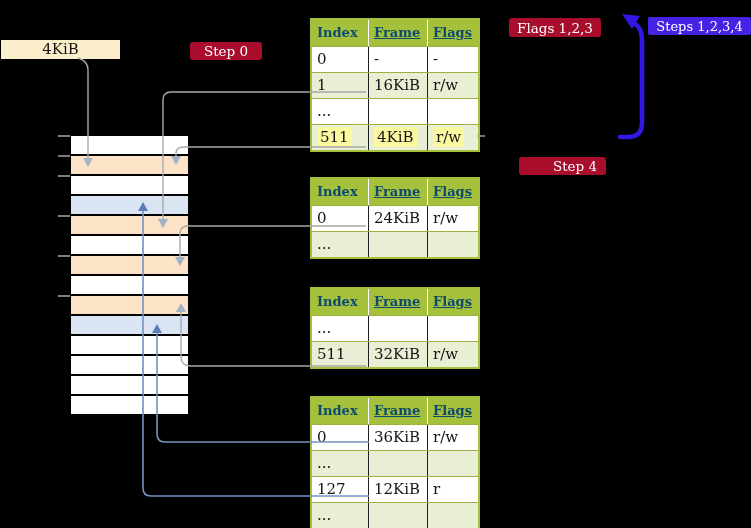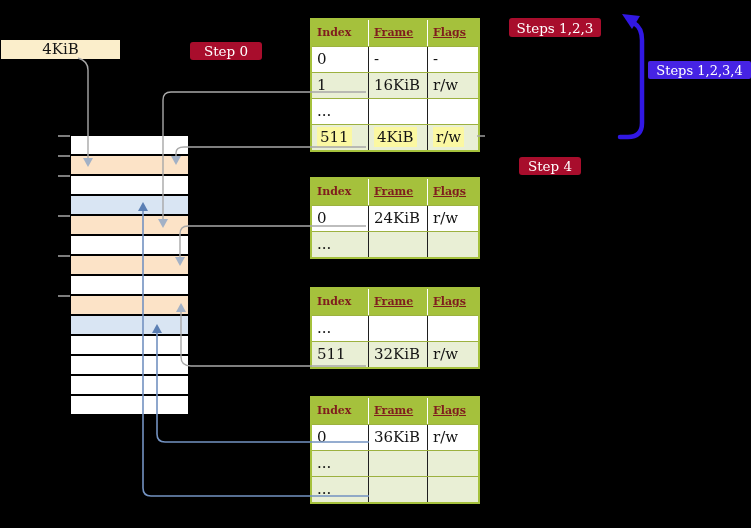--- a/index.html
+++ b/index.html
@@ -13,55 +13,55 @@
     background:#fbeecb;color:#141414;font-size:15px;line-height:19px;text-align:center;
   }
   .badge{
     position:absolute;display:flex;align-items:center;justify-content:center;
     color:#fff;font-size:13.5px;white-space:nowrap;
   }
   .badge.red{background:#a80d2c;border-radius:3px;}
   .badge.blue{background:#4623e4;border-radius:2px;}
   .b-step0{left:190px;top:42px;width:72px;height:18px;}
   .b-steps123{left:509px;top:18px;width:92px;height:19px;}
-  .b-steps1234{left:648px;top:17px;width:103px;height:18px;font-size:13px;margin-top:44px;}
-  .b-step4{left:519px;top:157px;width:62px;height:18px;}
+  .b-steps1234{left:648px;top:17px;width:103px;height:18px;font-size:13px;}
+  .b-step4{left:519px;top:157px;width:62px;height:18px;padding-left:25px;}
   
   .memcol{position:absolute;left:71px;top:136px;width:117px;}
   .mem-row{height:18px;border-bottom:2px solid #000;background:#ffffff;}
   .mem-row.peach{background:#fce3c7;}
   .mem-row.blue{background:#d9e5f3;}
   .tick{position:absolute;left:58px;width:12px;height:2px;background:#7d7d7d;}
   
   .ptable{position:absolute;left:310px;width:170px;border:2px solid #a5c13c;background:#fff;box-sizing:border-box;}
   .prow{display:flex;}
   .prow.body{border-top:1px solid #9cb13f;background:#fff;}
   .prow.body.shade{background:#e9efd5;}
   .pcell{
     box-sizing:border-box;height:25px;line-height:24px;padding-left:5px;
     font-size:15px;color:#141414;overflow:hidden;white-space:nowrap;
   }
-  .phead .pcell{height:26px;line-height:26px;background:#a5c13c;color:#7f1d1d;font-weight:bold;font-size:11px;}
+  .phead .pcell{height:26px;line-height:26px;background:#a5c13c;color:#0c4a6e;font-weight:bold;font-size:13px;}
   .c-index{width:56px;}
   .c-frame{width:59px;border-left:1px solid #1f1f1f;}
   .c-flags{width:51px;border-left:1px solid #1f1f1f;}
   .phead .c-frame,.phead .c-flags{border-left:1px solid #ffffff;text-decoration:underline;}
   .hl{background:#fbf8a2;padding:0 3px;display:inline-block;line-height:20px;}
   
   svg.overlay{position:absolute;left:0;top:0;pointer-events:none;}
 </style>
 </head>
 <body>
 
 <div class="stage">
 
   <div class="cream-box">4KiB</div>
 
   <div class="badge red b-step0">Step 0</div>
-  <div class="badge red b-steps123">Steps 1,2,3</div>
+  <div class="badge red b-steps123">Flags 1,2,3</div>
   <div class="badge blue b-steps1234">Steps 1,2,3,4</div>
   <div class="badge red b-step4">Step 4</div>
 
   <div class="tick" style="top:135px"></div>
   <div class="tick" style="top:155px"></div>
   <div class="tick" style="top:175px"></div>
   <div class="tick" style="top:215px"></div>
   <div class="tick" style="top:255px"></div>
   <div class="tick" style="top:295px"></div>
 
@@ -154,20 +154,25 @@
     </div>
     <div class="prow body">
       <div class="pcell c-index">0</div>
       <div class="pcell c-frame">36KiB</div>
       <div class="pcell c-flags">r/w</div>
     </div>
     <div class="prow body shade">
       <div class="pcell c-index">...</div>
       <div class="pcell c-frame"></div>
       <div class="pcell c-flags"></div>
+    </div>
+    <div class="prow body">
+      <div class="pcell c-index">127</div>
+      <div class="pcell c-frame">12KiB</div>
+      <div class="pcell c-flags">r</div>
     </div>
     <div class="prow body shade">
       <div class="pcell c-index">...</div>
       <div class="pcell c-frame"></div>
       <div class="pcell c-flags"></div>
     </div>
   </div>
 
   <svg class="overlay" width="751" height="528" viewBox="0 0 751 528">
 

